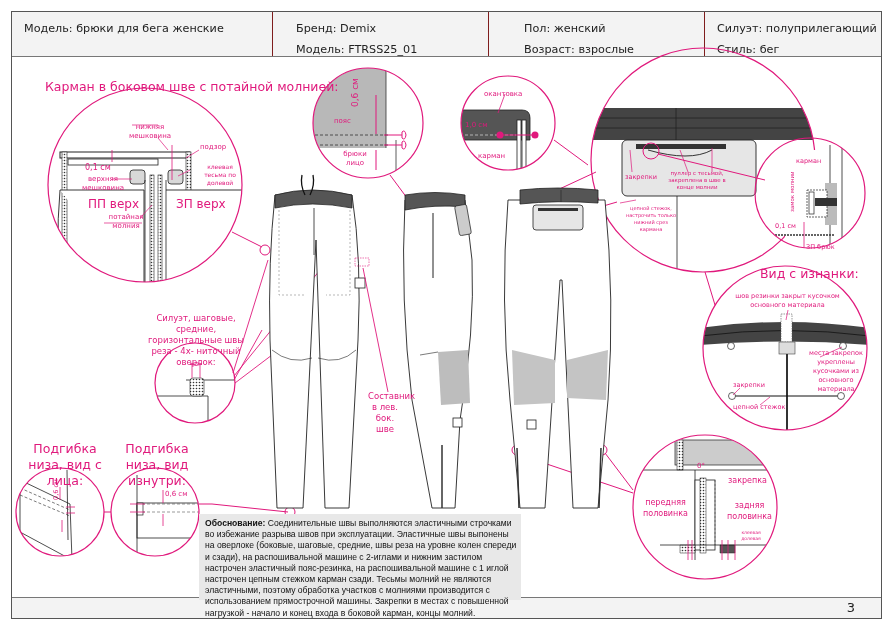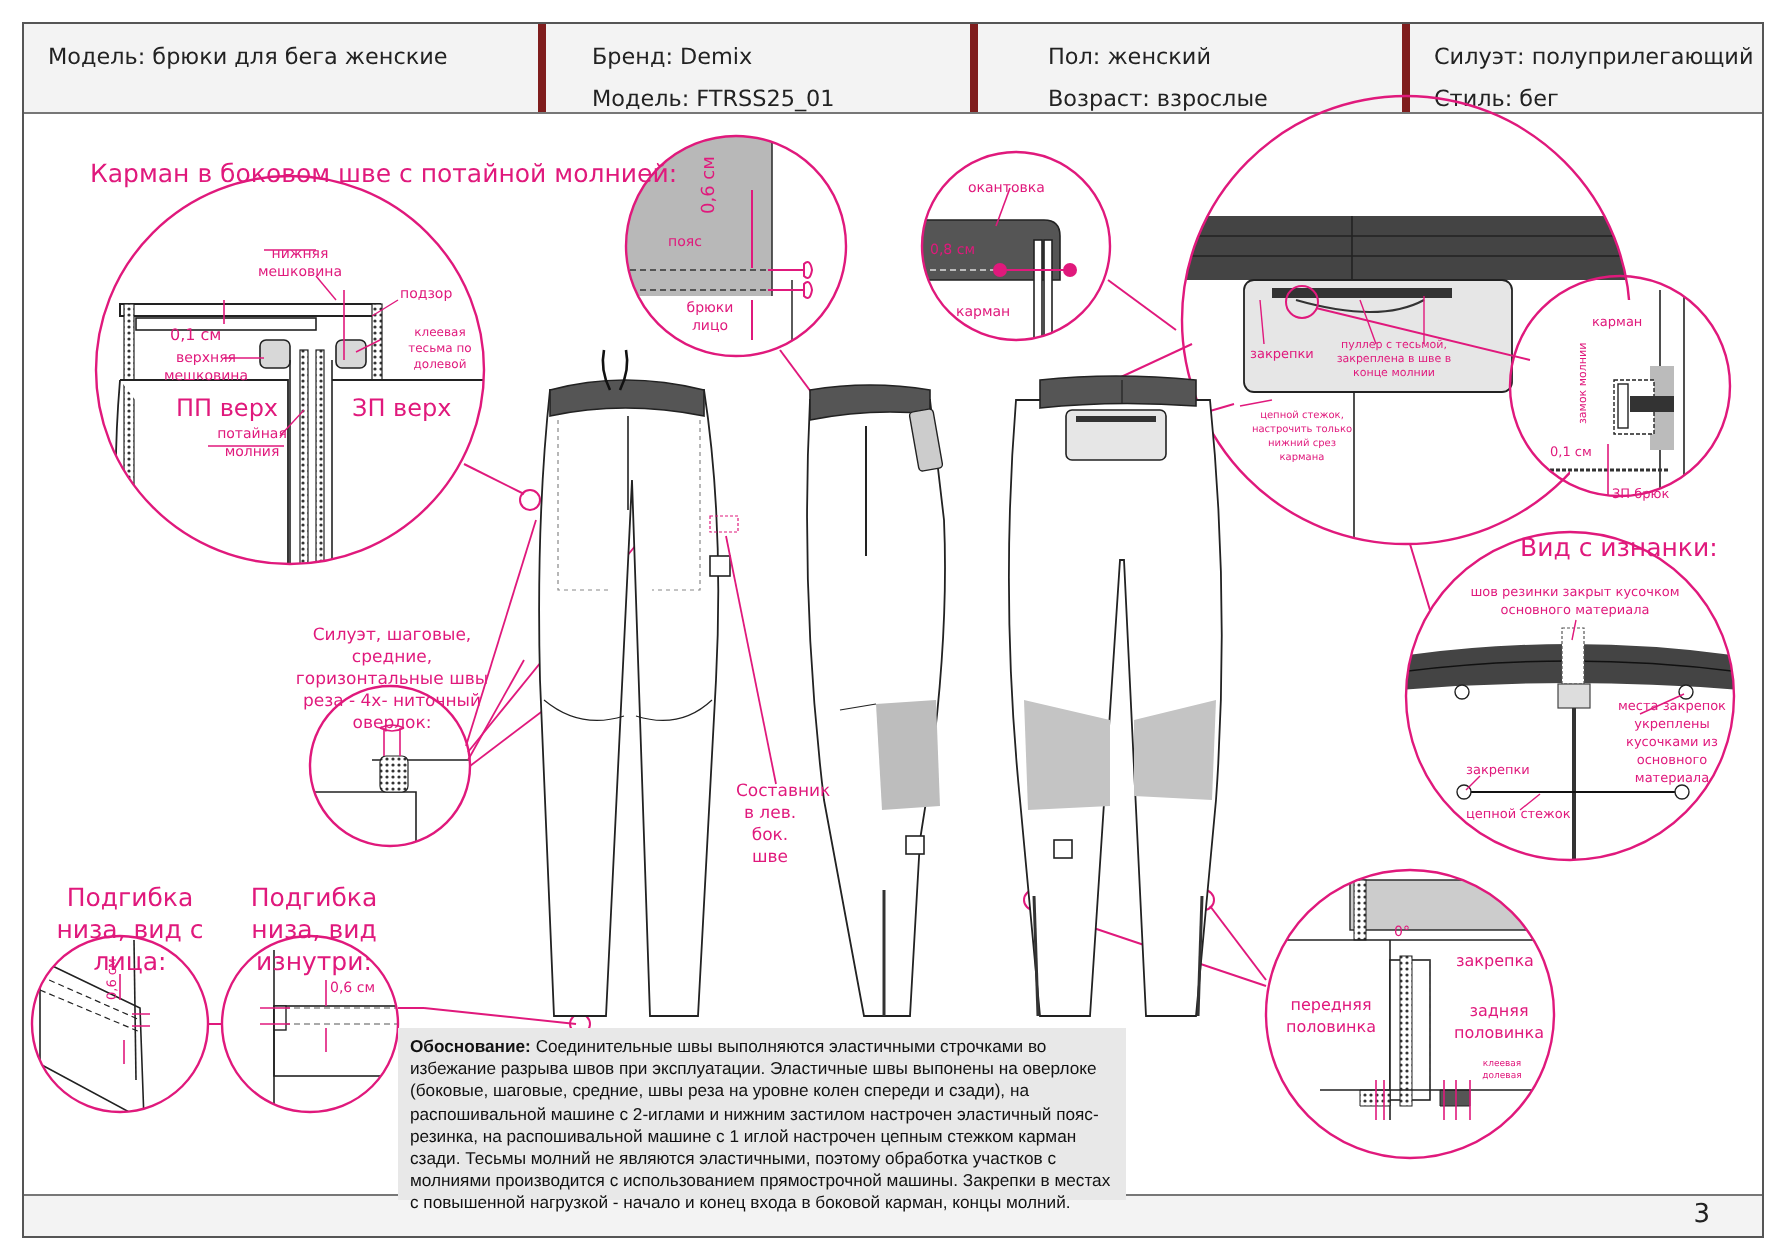--- a/index.html
+++ b/index.html
@@ -1,29 +1,29 @@
 <!DOCTYPE html>
 <html><head>
 <meta charset="utf-8">
 <style>
   html, body { margin: 0; padding: 0; background: #ffffff; }
   body { width: 893px; height: 628px; position: relative; overflow: hidden; font-family: "DejaVu Sans", sans-serif; }
   .sheet { position: absolute; left: 11px; top: 11px; width: 871px; height: 608px; border: 1px solid #555; box-sizing: border-box; background: #fff; }
   .hdr { position: absolute; left: 0; top: 0; width: 869px; height: 44px; background: #f3f3f3; border-bottom: 1px solid #777; display: flex; }
-  .hcell { height: 44px; box-sizing: border-box; border-right: 4px solid #7f1d1d; padding: 6px 0 0 12px; font-size: 11.2px; color: #222; line-height: 21px; }
+  .hcell { height: 44px; box-sizing: border-box; border-right: 1px solid #7f1d1d; padding: 6px 0 0 12px; font-size: 11.2px; color: #222; line-height: 21px; }
   .hcell:last-child { border-right: none; }
   .hcell .u { text-decoration: underline; }
   .footer { position: absolute; left: 0; bottom: 0; width: 869px; height: 20px; background: #f3f3f3; border-top: 1px solid #777; }
   .pgnum { position: absolute; right: 26px; top: 2px; font-size: 13px; color: #222; }
   .canvas { position: absolute; left: 0; top: 0; width: 893px; height: 628px; }
   .lbl { position: absolute; color: #e0197c; font-family: "DejaVu Sans", sans-serif; white-space: nowrap; text-align: center; }
   .title-lbl { font-size: 12.5px; }
   .small-lbl { font-size: 7px; line-height: 9px; }
   .mid-lbl { font-size: 8.5px; line-height: 11px; }
-  .justif { position: absolute; left: 199px; top: 514px; width: 364px; height: 86px; background: #e8e8e8; box-sizing: border-box; padding: 4px 4px 0 6px; font-family: "Liberation Sans", sans-serif; font-size: 8.6px; line-height: 11.2px; color: #111; }
+  .justif { position: absolute; left: 199px; top: 514px; width: 322px; height: 86px; background: #e8e8e8; box-sizing: border-box; padding: 4px 4px 0 6px; font-family: "Liberation Sans", sans-serif; font-size: 8.6px; line-height: 11.2px; color: #111; }
   .justif b { font-weight: bold; }
 </style>
 </head>
 <body>
 
 <div class="sheet">
   <div class="hdr">
     <div class="hcell" style="width:261px">
       <div>Модель: брюки для бега женские</div>
     </div>
@@ -326,21 +326,21 @@
 <div class="lbl small-lbl" style="left:200px;top:163px;width:40px;white-space:normal;font-size:6px;line-height:8px">клеевая тесьма по долевой</div>
 <div class="lbl" style="left:88px;top:197px;font-size:12px">ПП верх</div>
 <div class="lbl" style="left:176px;top:197px;font-size:12px">ЗП верх</div>
 <div class="lbl small-lbl" style="left:104px;top:213px;width:44px;white-space:normal">потайная молния</div>
 
 <div class="lbl small-lbl" style="left:334px;top:117px">пояс</div>
 <div class="lbl" style="left:350px;top:107px;font-size:9px;transform:rotate(-90deg);transform-origin:left top">0,6 см</div>
 <div class="lbl small-lbl" style="left:340px;top:150px;width:30px;white-space:normal">брюки лицо</div>
 
 <div class="lbl small-lbl" style="left:484px;top:90px">окантовка</div>
-<div class="lbl small-lbl" style="left:465px;top:121px;color:#e0197c">0,8 см</div>
+<div class="lbl small-lbl" style="left:465px;top:121px;color:#e0197c">1,0 см</div>
 <div class="lbl small-lbl" style="left:478px;top:152px">карман</div>
 
 <div class="lbl small-lbl" style="left:625px;top:173px;font-size:6.5px">закрепки</div>
 <div class="lbl small-lbl" style="left:667px;top:170px;width:60px;white-space:normal;font-size:5.5px;line-height:7px">пуллер с тесьмой, закреплена в шве в конце молнии</div>
 <div class="lbl small-lbl" style="left:622px;top:205px;width:58px;white-space:normal;font-size:5px;line-height:7px">цепной стежок, настрочить только нижний срез кармана</div>
 
 <div class="lbl small-lbl" style="left:796px;top:157px;font-size:6.5px">карман</div>
 <div class="lbl small-lbl" style="left:788px;top:212px;font-size:5.5px;transform:rotate(-90deg);transform-origin:left top">замок молнии</div>
 <div class="lbl small-lbl" style="left:775px;top:222px;font-size:6.5px">0,1 см</div>
 <div class="lbl small-lbl" style="left:806px;top:243px;font-size:6.5px">ЗП брюк</div>

